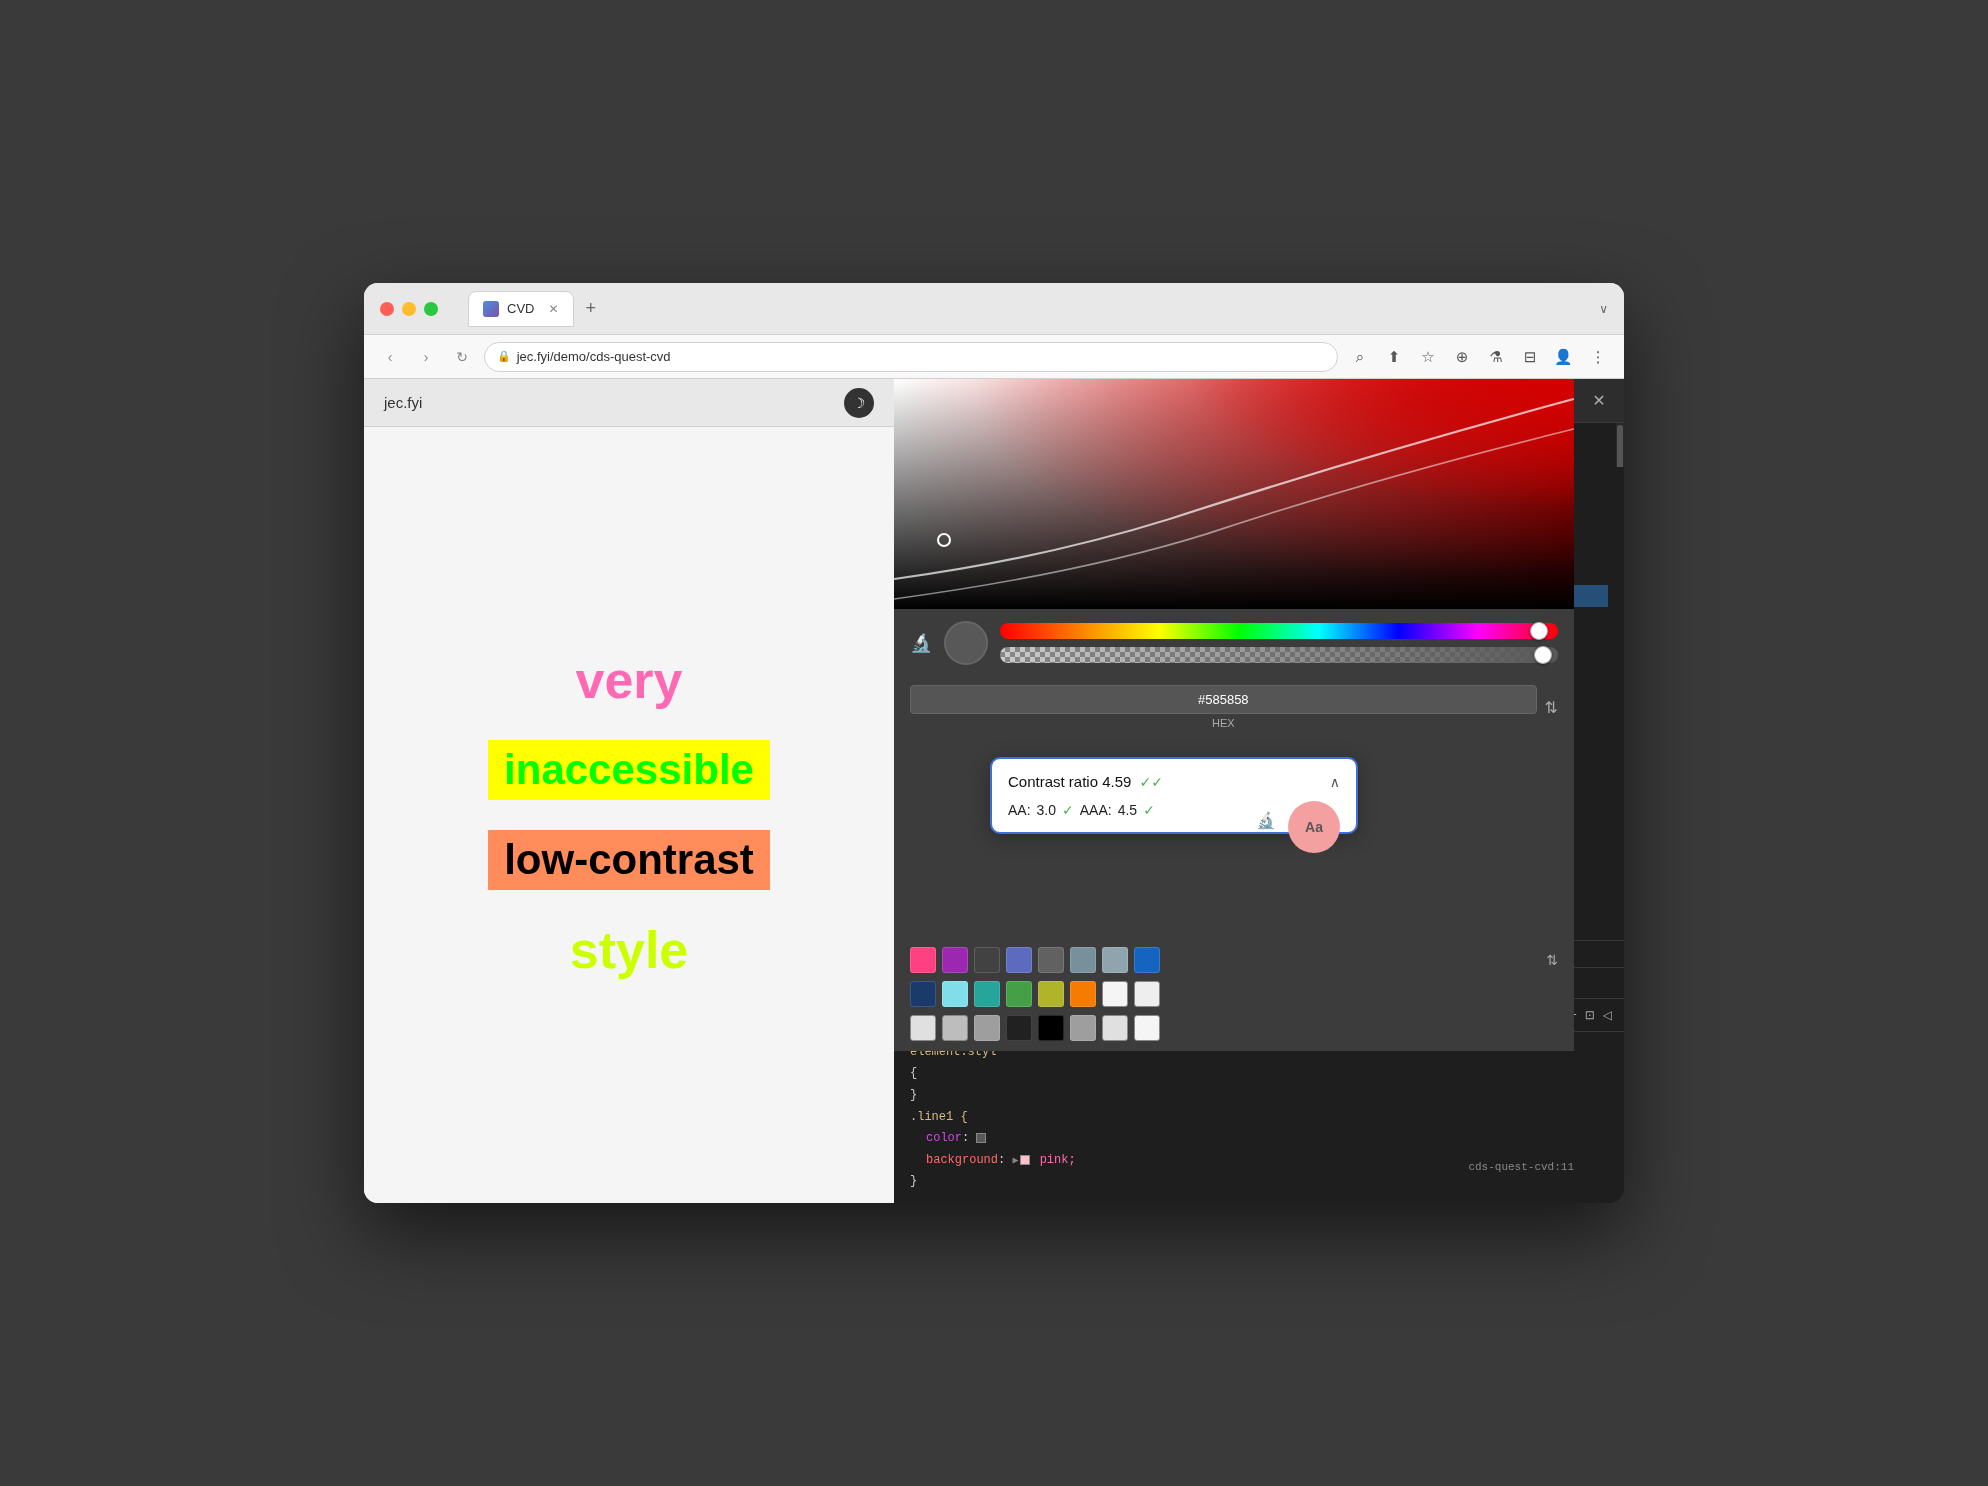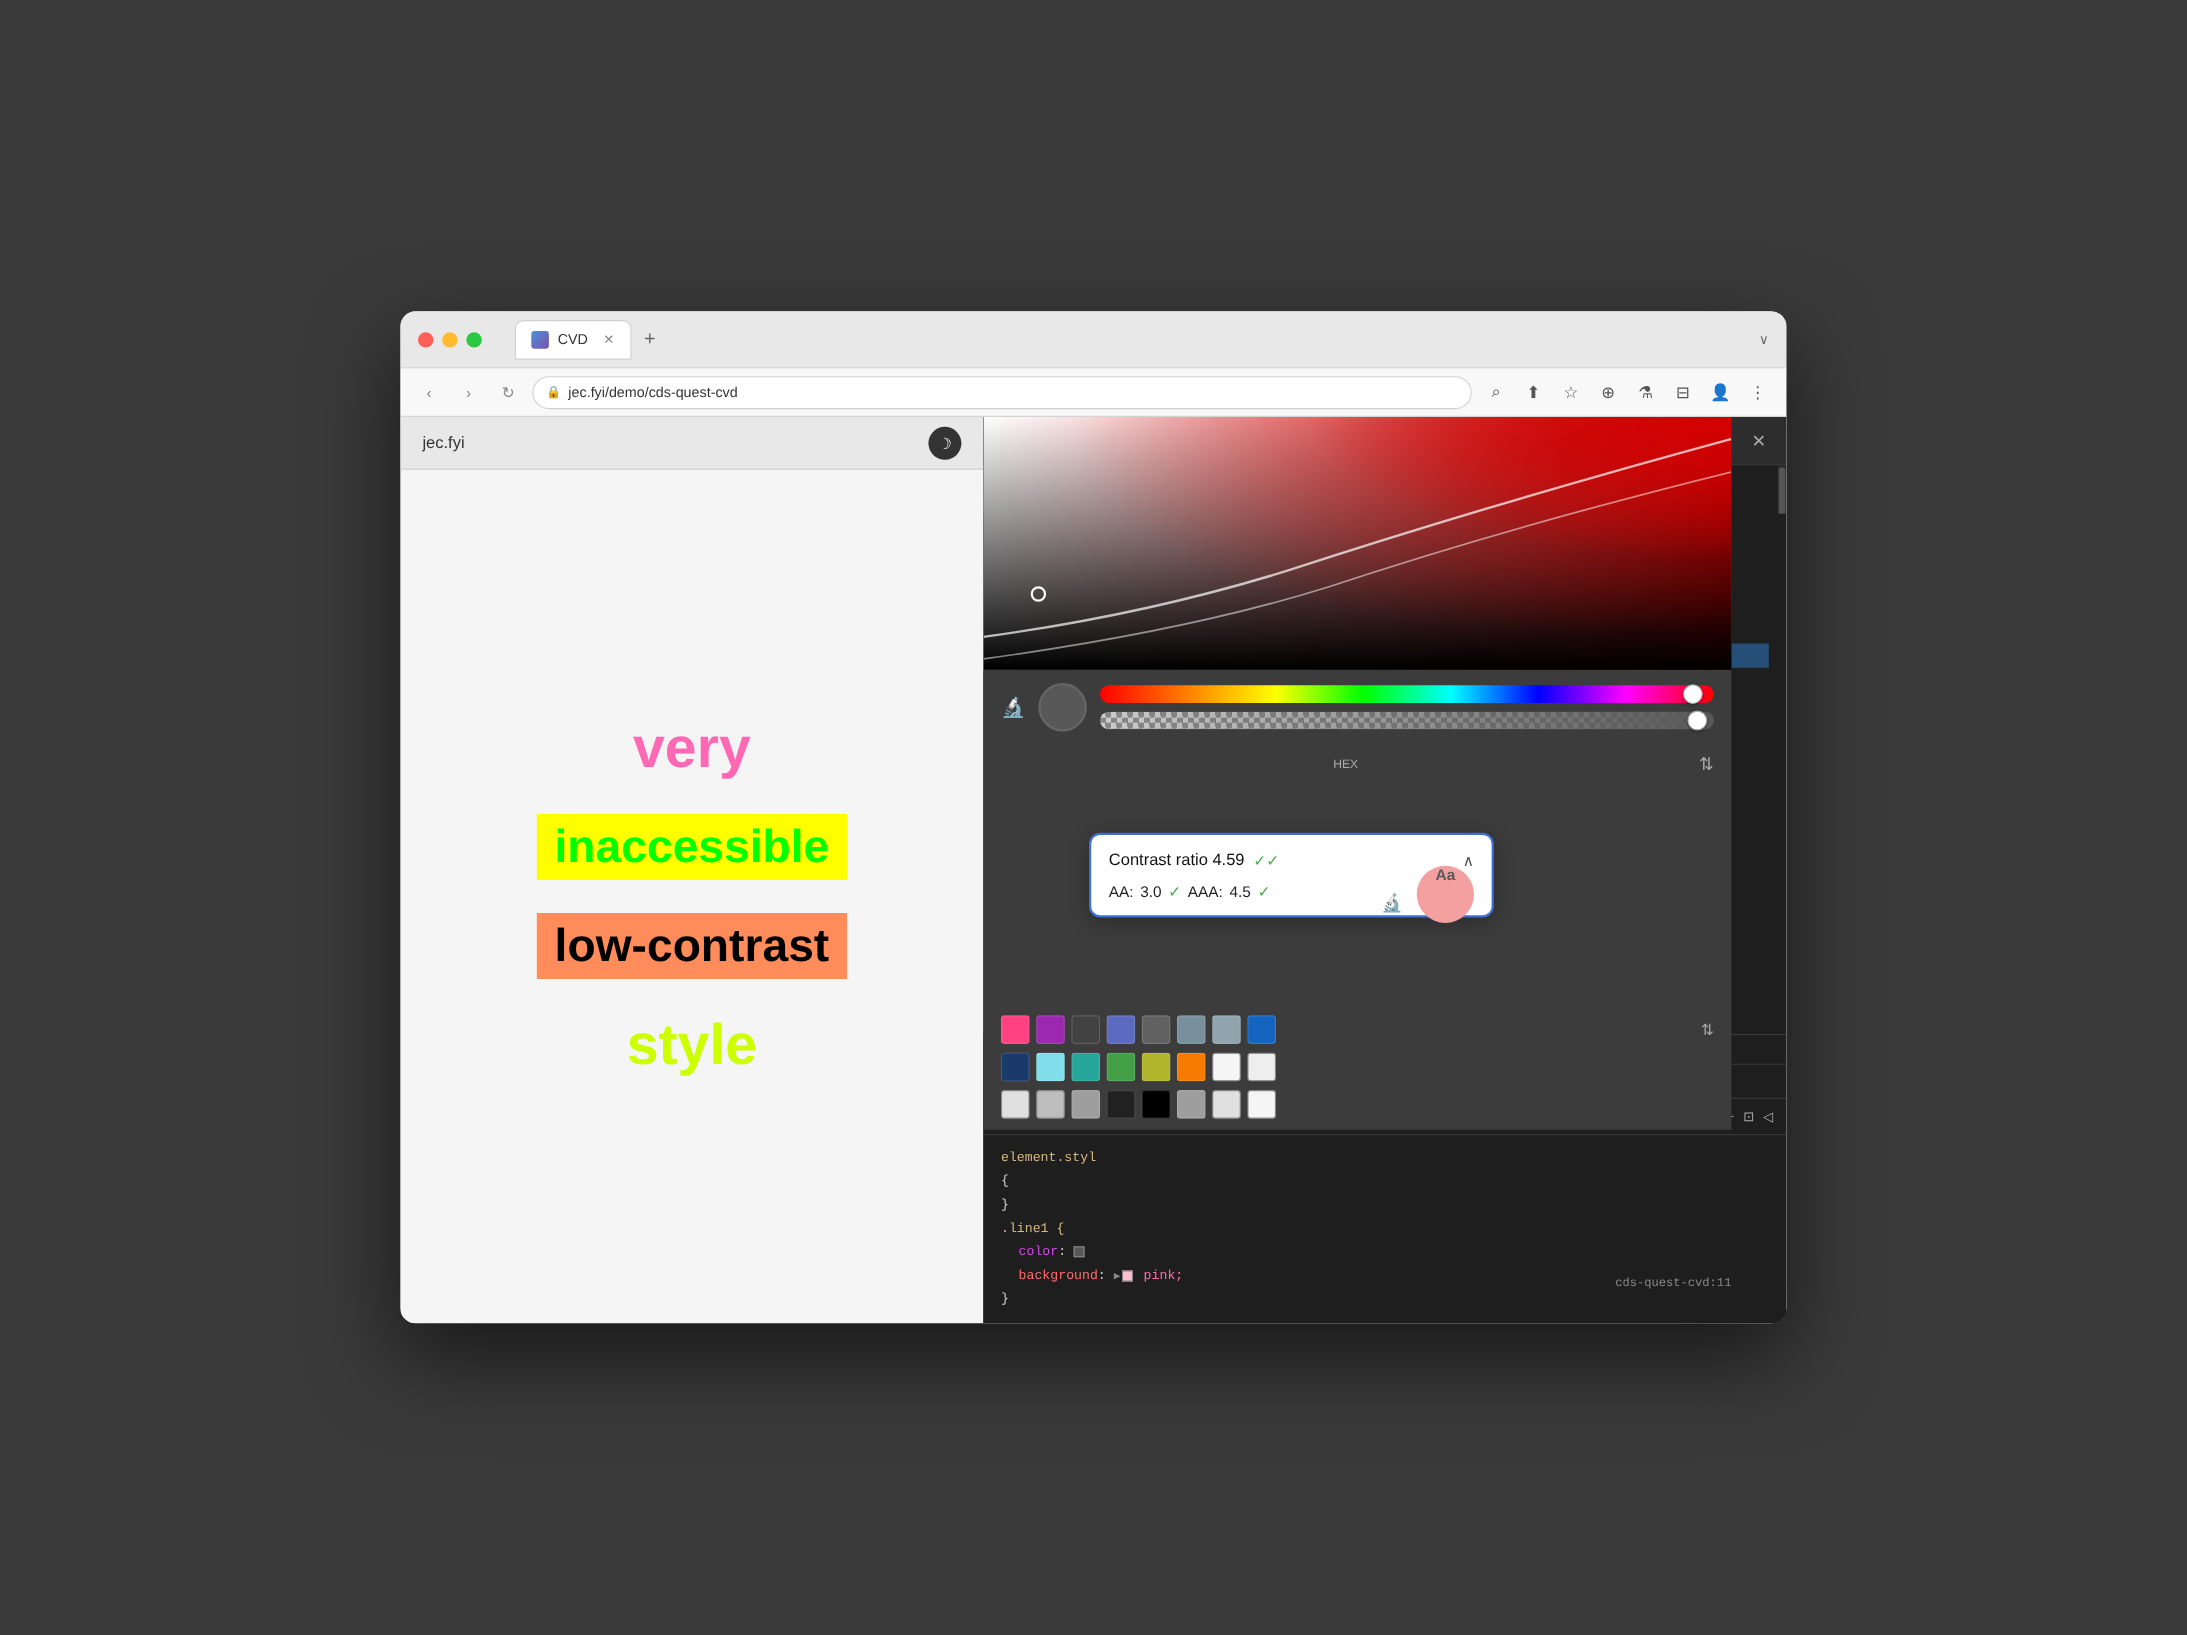--- a/index.html
+++ b/index.html
@@ -459,26 +459,27 @@
       font-size: 14px;
       color: #222;
       display: flex;
       align-items: center;
       gap: 6px;
     }
     .contrast-check-green { color: #4caf50; }
     .contrast-preview {
       position: absolute;
       right: 16px;
-      top: 28px;
+      top: 42px;
       width: 52px;
       height: 52px;
       border-radius: 50%;
       background: #f4a0a0;
       display: flex;
+      align-items: center;
       justify-content: center;
       font-size: 14px;
       font-weight: bold;
       color: #585858;
     }
     .eyedropper-small {
       position: absolute;
       right: 80px;
       top: 52px;
       color: #555;
@@ -683,20 +684,21 @@
               <div class="hue-thumb"></div>
             </div>
             <div class="alpha-slider">
               <div class="alpha-thumb"></div>
             </div>
           </div>
         </div>
 
         <div class="hex-input-row">
           <div style="flex:1;display:flex;flex-direction:column;gap:3px;">
+            <input class="hex-input" type="text" value="#585858" style="">
             <div class="hex-label">HEX</div>
           </div>
           <div class="hex-stepper">⇅</div>
         </div>
 
         <div class="contrast-panel">
           <div class="contrast-header">
             <span class="contrast-title">
               <span>Contrast ratio 4.59</span>
               <span class="contrast-check">✓✓</span>

